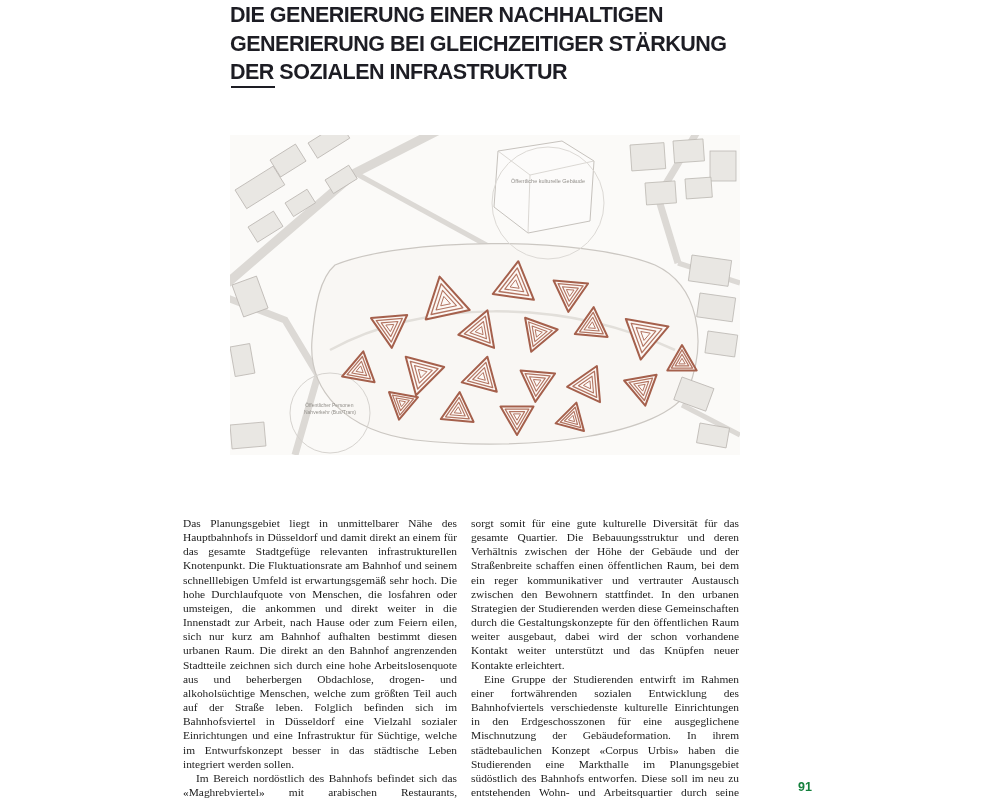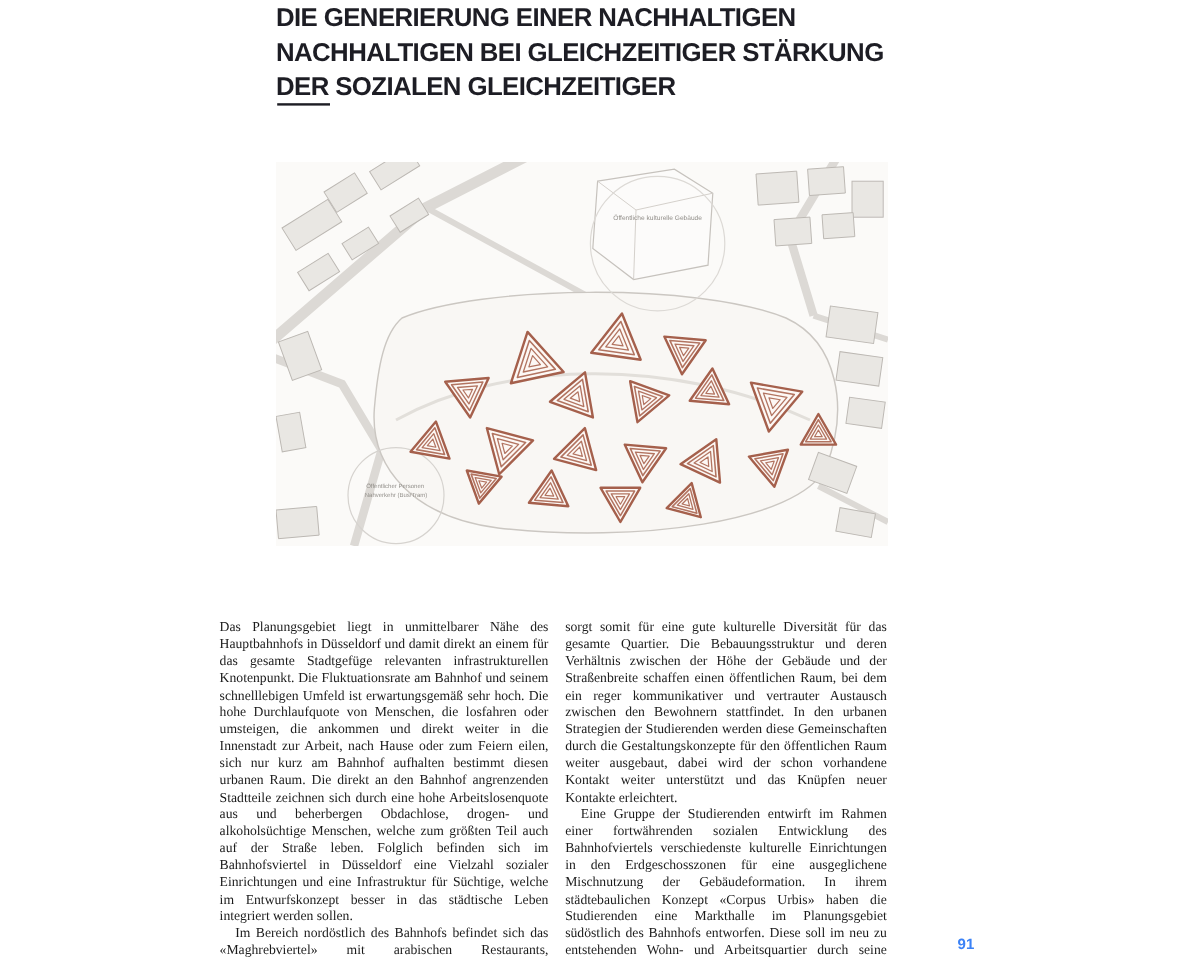--- a/index.html
+++ b/index.html
@@ -71,37 +71,37 @@
   .col-right { left: 471px; width: 268px; }
   .col p:not(:first-child) { text-indent: 13px; }
 
   .page-number {
     position: absolute;
     left: 798px;
     top: 780px;
     font-family: "Liberation Sans", sans-serif;
     font-weight: 700;
     font-size: 12.5px;
-    color: #3b82f6;
+    color: #15803d;
   }
 
   .svg-label {
     font-family: "Liberation Sans", sans-serif;
     fill: #93908b;
   }
 </style>
 </head>
 <body>
 
 <div class="page">
 
   <div class="title">
     <div>DIE GENERIERUNG EINER NACHHALTIGEN</div>
-    <div>NACHHALTIGEN BEI GLEICHZEITIGER STÄRKUNG</div>
-    <div>DER SOZIALEN GLEICHZEITIGER</div>
+    <div>GENERIERUNG BEI GLEICHZEITIGER STÄRKUNG</div>
+    <div>DER SOZIALEN INFRASTRUKTUR</div>
   </div>
   <div class="title-rule"></div>
 
   <div class="figure">
     <svg id="plan-svg" viewBox="0 0 510 320" width="510" height="320" xmlns="http://www.w3.org/2000/svg">
 
       <g fill="none" stroke="#dcd9d5">
         <path d="M-5,150 L125,38 L215,-8" stroke-width="9"></path>
         <path d="M125,38 L260,112" stroke-width="5"></path>
         <path d="M470,-8 L428,62 L448,128" stroke-width="7"></path>

